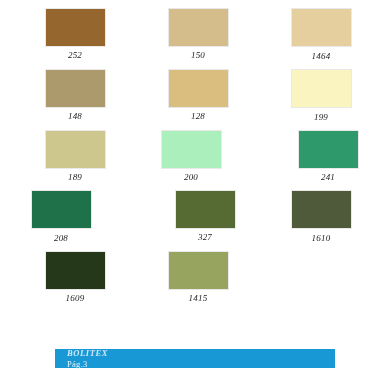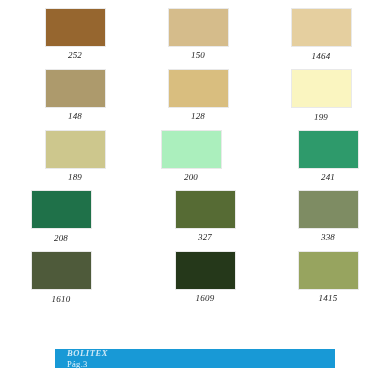--- a/index.html
+++ b/index.html
@@ -132,24 +132,20 @@
       <div class="swatch-label">241</div>
     </div>
     <div class="swatch-cell col-3">
       <div class="swatch-chip" style="background: rgb(31, 113, 73);"></div>
       <div class="swatch-label">208</div>
     </div>
     <div class="swatch-cell col-1">
       <div class="swatch-chip" style="background: rgb(86, 107, 52);"></div>
       <div class="swatch-label">327</div>
     </div>
-    <div class="swatch-cell col-2">
-      <div class="swatch-chip" style="background: rgb(126, 140, 99);"></div>
-      <div class="swatch-label">338</div>
-    </div>
     <div class="swatch-cell col-3">
       <div class="swatch-chip" style="background: rgb(78, 90, 58);"></div>
       <div class="swatch-label">1610</div>
     </div>
     <div class="swatch-cell col-1">
       <div class="swatch-chip" style="background: rgb(37, 56, 26);"></div>
       <div class="swatch-label">1609</div>
     </div>
     <div class="swatch-cell col-2">
       <div class="swatch-chip" style="background: rgb(151, 164, 95);"></div>

